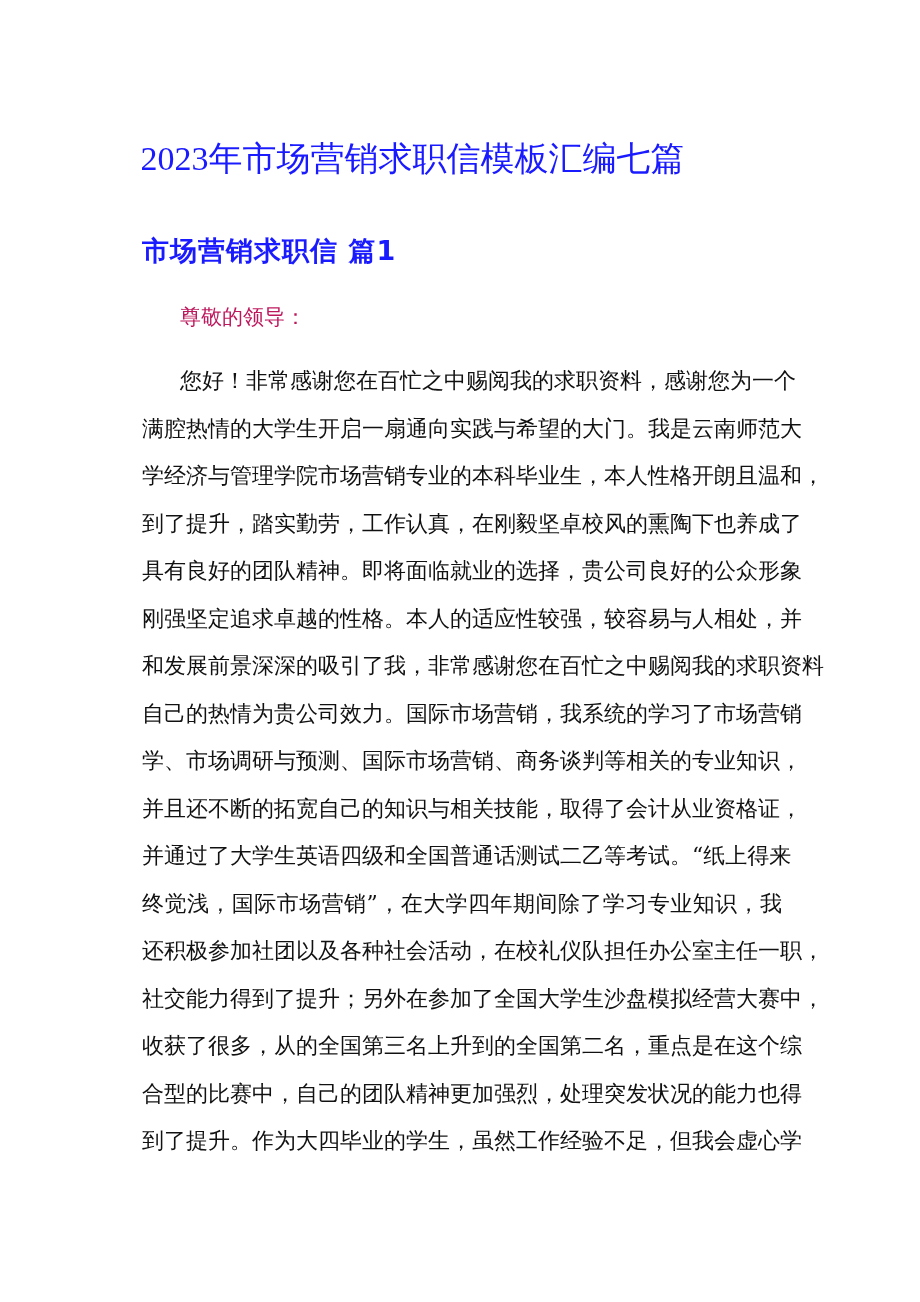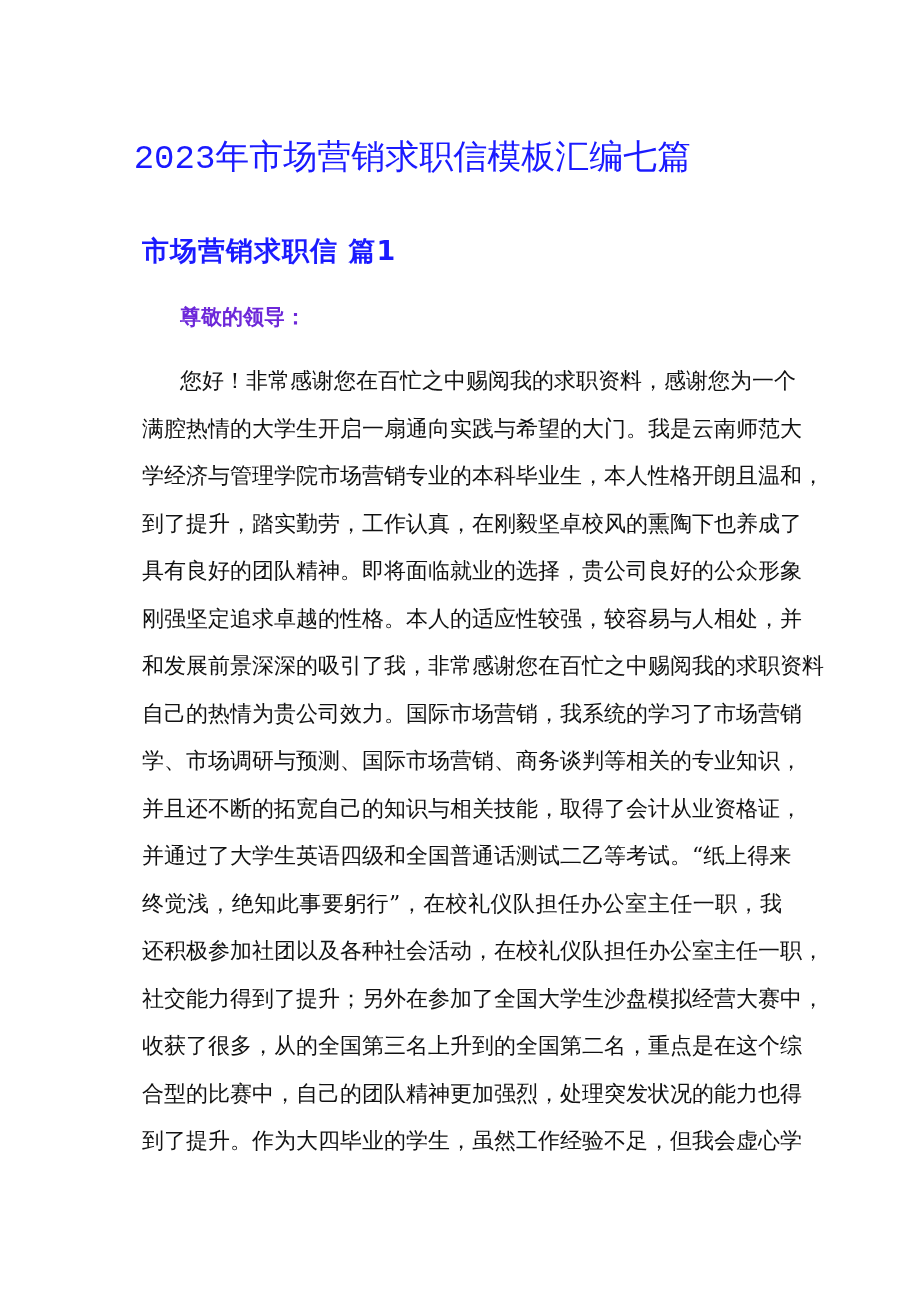--- a/index.html
+++ b/index.html
@@ -24,44 +24,43 @@
     .doc-title {
       position: absolute;
       left: 0;
       width: 825px;
       top: 136px;
       text-align: center;
       font-size: 34px;
       line-height: 46px;
       color: #1a1aff;
       letter-spacing: 0px;
-      font-family: Liberation Mono, monospace;
+      font-family: Liberation Serif, serif;
       white-space: nowrap;
     }
     .section-heading {
       position: absolute;
       left: 142px;
       top: 236px;
       font-size: 27px;
       line-height: 30px;
       color: #1a1aff;
       font-weight: bold;
       letter-spacing: 1px;
       font-family: "DejaVu Sans", "Liberation Sans", sans-serif;
       white-space: nowrap;
     }
     .salutation {
       position: absolute;
       left: 180px;
       top: 302px;
       font-size: 21px;
       line-height: 30px;
-      color: #6d28d9;
+      color: #be185d;
       white-space: nowrap;
-      font-weight: bold;
     }
     .body-text {
       position: absolute;
       left: 142px;
       top: 366px;
       width: 640px;
     }
     .line {
       display: block;
       height: 47.5px;
@@ -90,20 +89,20 @@
     <span class="line">满腔热情的大学生开启一扇通向实践与希望的大门。我是云南师范大</span>
     <span class="line">学经济与管理学院市场营销专业的本科毕业生，本人性格开朗且温和，</span>
     <span class="line">到了提升，踏实勤劳，工作认真，在刚毅坚卓校风的熏陶下也养成了</span>
     <span class="line">具有良好的团队精神。即将面临就业的选择，贵公司良好的公众形象</span>
     <span class="line">刚强坚定追求卓越的性格。本人的适应性较强，较容易与人相处，并</span>
     <span class="line">和发展前景深深的吸引了我，非常感谢您在百忙之中赐阅我的求职资料</span>
     <span class="line">自己的热情为贵公司效力。国际市场营销，我系统的学习了市场营销</span>
     <span class="line">学、市场调研与预测、国际市场营销、商务谈判等相关的专业知识，</span>
     <span class="line">并且还不断的拓宽自己的知识与相关技能，取得了会计从业资格证，</span>
     <span class="line">并通过了大学生英语四级和全国普通话测试二乙等考试。“纸上得来</span>
-    <span class="line">终觉浅，绝知此事要躬行”，在校礼仪队担任办公室主任一职，我</span>
+    <span class="line">终觉浅，国际市场营销”，在大学四年期间除了学习专业知识，我</span>
     <span class="line">还积极参加社团以及各种社会活动，在校礼仪队担任办公室主任一职，</span>
     <span class="line">社交能力得到了提升；另外在参加了全国大学生沙盘模拟经营大赛中，</span>
     <span class="line">收获了很多，从的全国第三名上升到的全国第二名，重点是在这个综</span>
     <span class="line">合型的比赛中，自己的团队精神更加强烈，处理突发状况的能力也得</span>
     <span class="line">到了提升。作为大四毕业的学生，虽然工作经验不足，但我会虚心学</span>
   </div>
 </div>
 
 </body></html>

